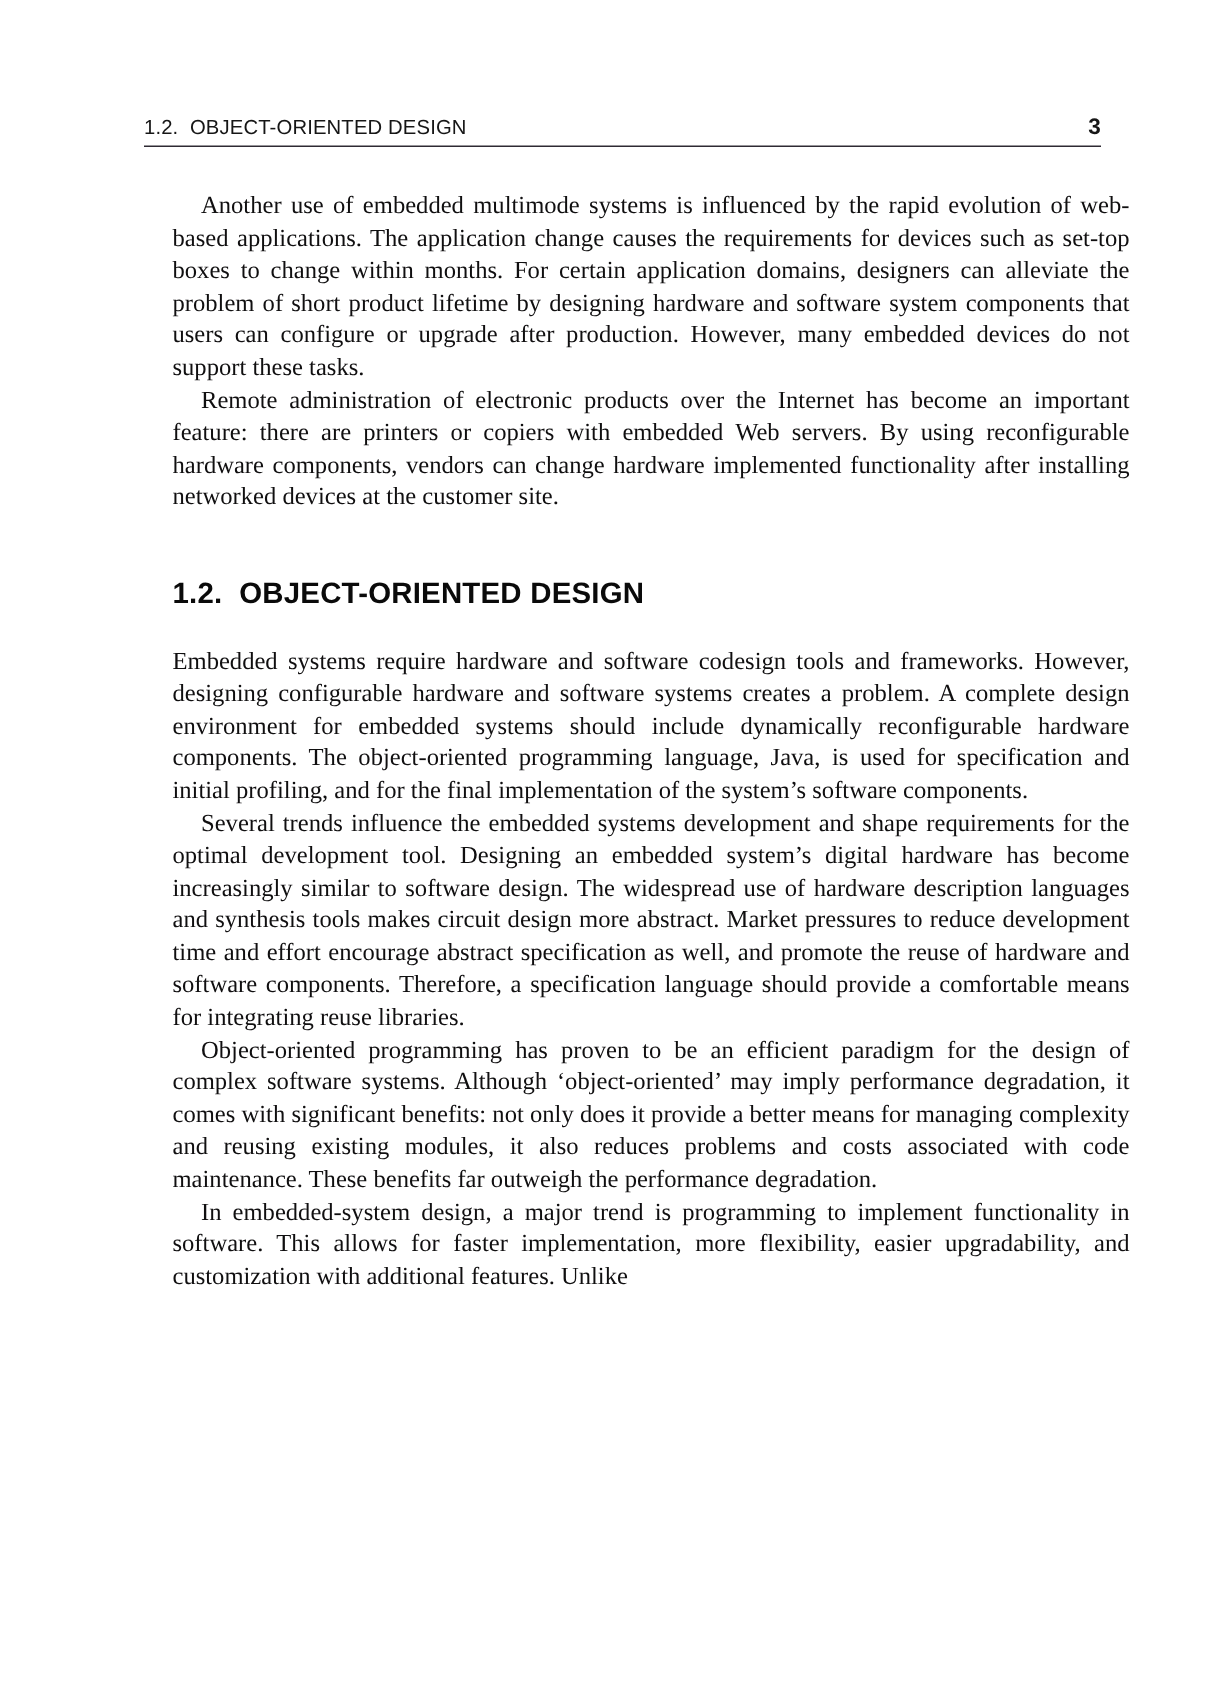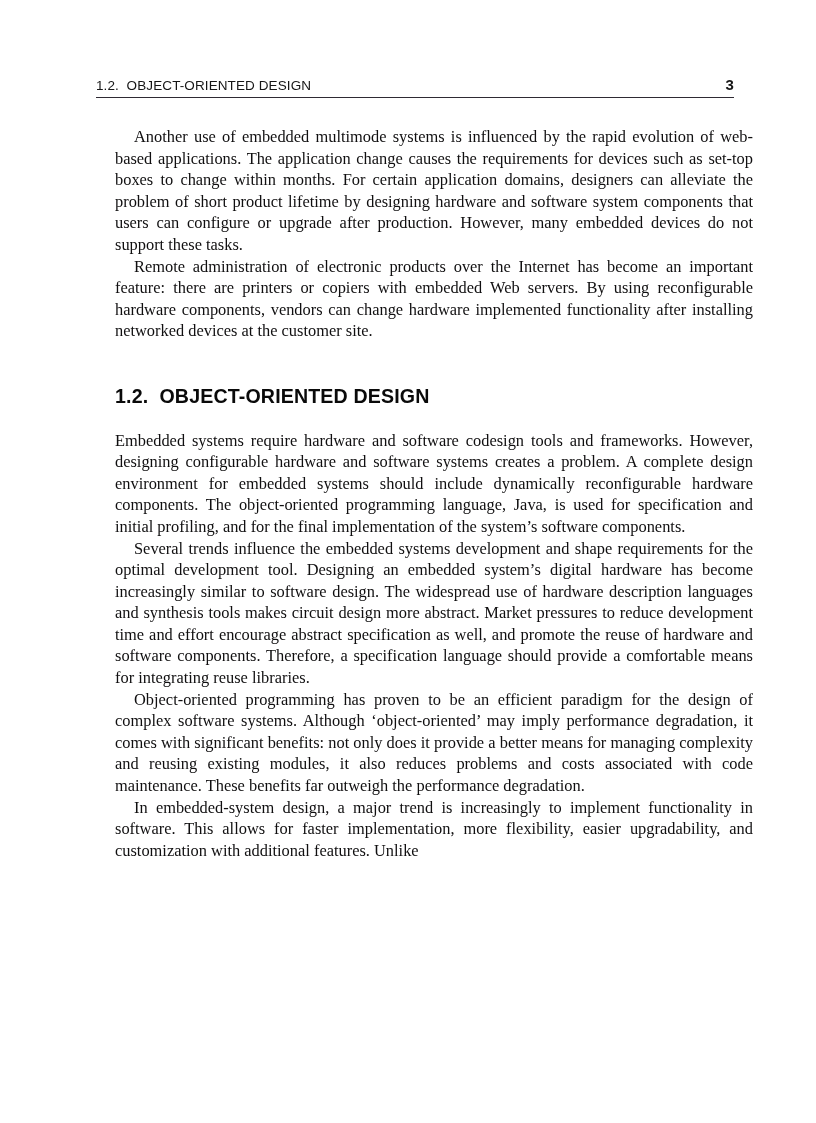--- a/index.html
+++ b/index.html
@@ -115,17 +115,17 @@
     <h2 class="section-head">1.2.  OBJECT-ORIENTED DESIGN</h2>
 
     <div class="gap-after-head"></div>
 
     <p class="noindent">Embedded systems require hardware and software codesign tools and frameworks. However, designing configurable hardware and software systems creates a problem. A complete design environment for embedded systems should include dynamically reconfigurable hardware components. The object-oriented programming language, Java, is used for specification and initial profiling, and for the final implementation of the system’s software components.</p>
 
     <p>Several trends influence the embedded systems development and shape requirements for the optimal development tool. Designing an embedded system’s digital hardware has become increasingly similar to software design. The widespread use of hardware description languages and synthesis tools makes circuit design more abstract. Market pressures to reduce development time and effort encourage abstract specification as well, and promote the reuse of hardware and software components. Therefore, a specification language should provide a comfortable means for integrating reuse libraries.</p>
 
     <p>Object-oriented programming has proven to be an efficient paradigm for the design of complex software systems. Although ‘object-oriented’ may imply performance degradation, it comes with significant benefits: not only does it provide a better means for managing complexity and reusing existing modules, it also reduces problems and costs associated with code maintenance. These benefits far outweigh the performance degradation.</p>
 
-    <p class="last-flush">In embedded-system design, a major trend is increasingly to implement functionality in software. This allows for faster implementation, more flexibility, easier upgradability, and customization with additional features. Unlike</p>
+    <p class="last-flush">In embedded-system design, a major trend is programming to implement functionality in software. This allows for faster implementation, more flexibility, easier upgradability, and customization with additional features. Unlike</p>
 
   </div>
 
 </div>
 
 </body></html>

